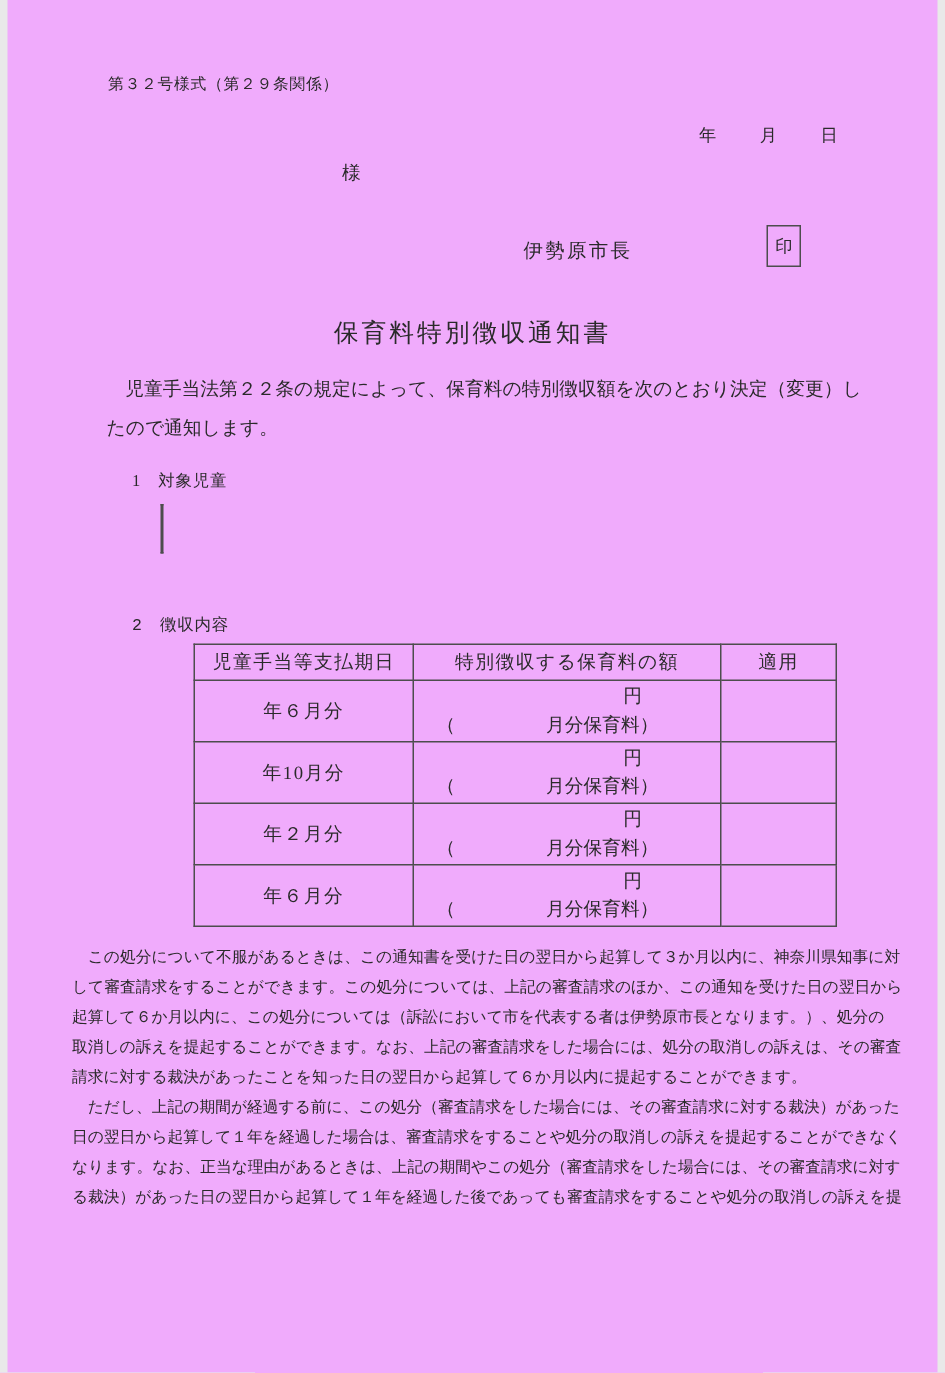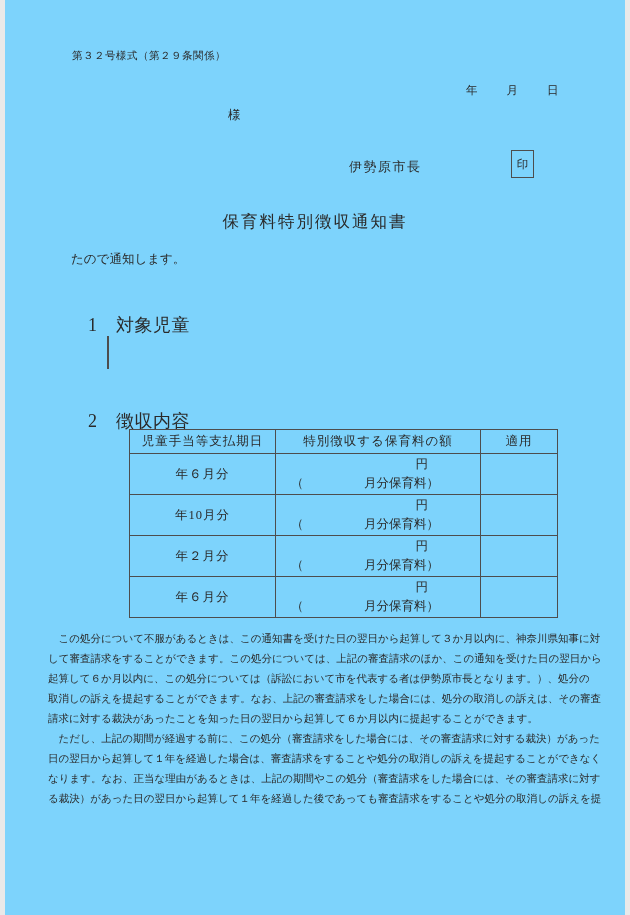--- a/index.html
+++ b/index.html
@@ -1,21 +1,21 @@
 <!DOCTYPE html>
 <html lang="ja"><head>
 <meta charset="utf-8">
 <style>
   html, body { margin: 0; padding: 0; background: #e9e9e9; }
   .page {
     position: relative;
     width: 620px;
     height: 915px;
     margin: 0 auto;
-    background: #7dd3fc;
+    background: #f0abfc;
     color: #2a2a2a;
     font-family: "Liberation Serif", "DejaVu Serif", serif;
     overflow: hidden;
   }
   .abs { position: absolute; }
 
   .form-number { left: 67px; top: 49px; font-size: 10.5px; letter-spacing: 0.5px; }
 
   .date-line { left: 461px; top: 83px; font-size: 11.5px; display: flex; gap: 29px; }
 
@@ -31,23 +31,23 @@
   }
 
   .doc-title {
     left: 0; top: 211px; width: 100%;
     text-align: center; font-size: 16.5px; letter-spacing: 2px;
   }
 
   .intro { left: 66px; top: 247px; width: 512px; font-size: 12.5px; }
   .intro-line { line-height: 25.5px; white-space: nowrap; }
 
-  .sec-heading { font-size: 18px; letter-spacing: 0.5px; }
+  .sec-heading { font-size: 11px; letter-spacing: 0.5px; }
   .sec1-heading { left: 83px; top: 313px; }
-  .sec2-heading { left: 83px; top: 409px; }
+  .sec2-heading { left: 83px; top: 409px; font-family: Liberation Mono, monospace; }
 
   table { border-collapse: collapse; }
   td, th { border: 1px solid #4d4d4d; font-weight: normal; font-size: 12.5px; padding: 0; }
 
   .name-table { left: 102px; top: 336px; }
   .name-table th { width: 183px; height: 18px; text-align: center; letter-spacing: 2px; }
   .name-table td { height: 31px; }
 
   .collect-table { left: 100px; top: 429px; margin-left: 24px; }
   .collect-table th { height: 23px; text-align: center; letter-spacing: 1px; }
@@ -80,20 +80,21 @@
 
   <div class="abs issuer">伊勢原市長</div>
 
   <div class="abs seal-box">
     <span>印</span>
   </div>
 
   <div class="abs doc-title">保育料特別徴収通知書</div>
 
   <div class="abs intro">
+    <div class="intro-line">　児童手当法第２２条の規定によって、保育料の特別徴収額を次のとおり決定（変更）し</div>
     <div class="intro-line">たので通知します。</div>
   </div>
 
   <div class="abs sec-heading sec1-heading">1　対象児童</div>
 
   <table class="abs name-table">
     <tbody>
     <tr>
       <td></td>
     </tr>

